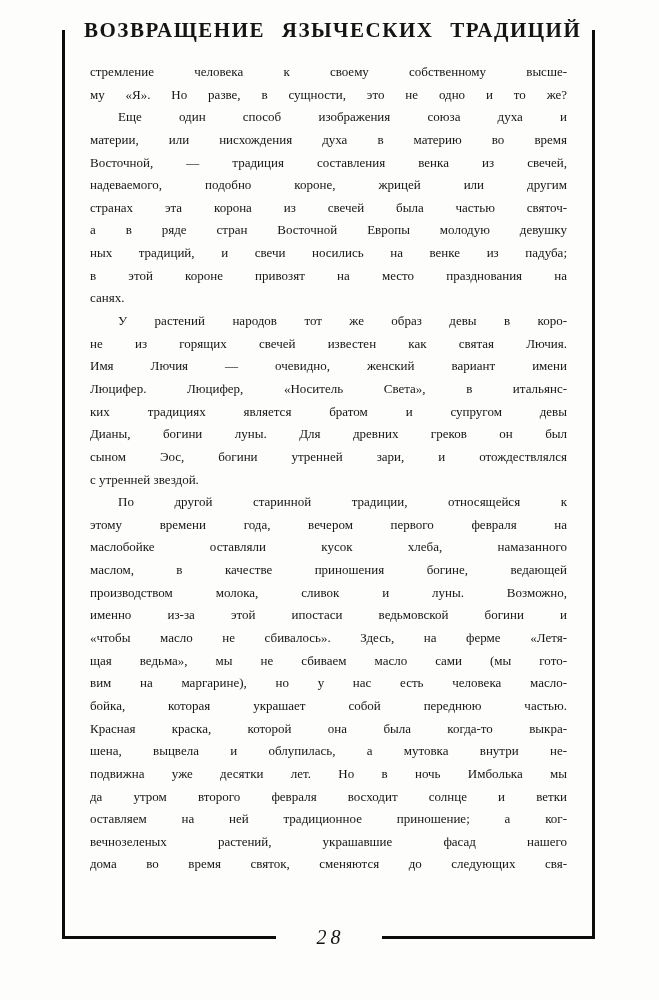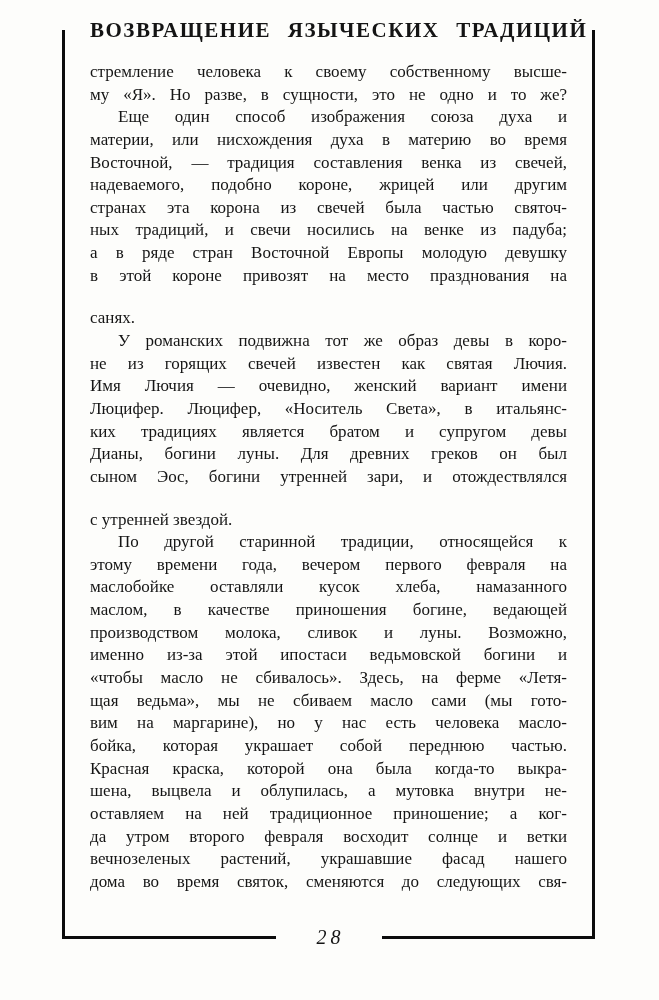--- a/index.html
+++ b/index.html
@@ -18,21 +18,21 @@
     border-left:3px solid #0c0c0c;
     border-right:3px solid #0c0c0c;
     box-sizing:border-box;
   }
   
   .header-row{
     position:absolute;
     left:-3px;right:-3px;top:-15px;
     height:30px;
     display:flex;align-items:center;
-    gap:28px;
+    gap:22px;
   }
   .h-rule{flex:1;height:3px;background:#0c0c0c;}
   .running-title{
     flex:0 0 auto;
     font-weight:bold;
     font-size:21px;
     letter-spacing:1.5px;
     word-spacing:10px;
     white-space:nowrap;
     color:#141414;
@@ -51,36 +51,35 @@
     font-style:italic;
     font-size:20px;
     letter-spacing:4px;
     margin:0 22px 0 26px;
     color:#141414;
   }
   
   .body-text{
     position:absolute;
     left:25px;right:25px;top:31px;
-    font-size:17px;
+    font-size:13px;
     line-height:22.65px;
   }
   .line{
     height:22.65px;
     white-space:nowrap; 
   }
   .line.justify{
     white-space:normal;
     text-align:justify;
     text-align-last:justify;
   }
   .line.left{
     white-space:normal;
     text-align:left;
-    margin-top:20px;
   }
   .line.indent{
     text-indent:28px;
   }
 </style>
 </head>
 <body>
 
 <div class="page-frame">
 
@@ -91,46 +90,47 @@
   </div>
 
   <div class="body-text" id="body-text">
       <div class="line justify">стремление человека к своему собственному высше-</div>
       <div class="line justify">му «Я». Но разве, в сущности, это не одно и то же?</div>
       <div class="line justify indent">Еще один способ изображения союза духа и</div>
       <div class="line justify">материи, или нисхождения духа в материю во время</div>
       <div class="line justify">Восточной, — традиция составления венка из свечей,</div>
       <div class="line justify">надеваемого, подобно короне, жрицей или другим</div>
       <div class="line justify">странах эта корона из свечей была частью святоч-</div>
+      <div class="line justify">а в ряде стран Восточной Европы молодую девушку</div>
       <div class="line justify">ных традиций, и свечи носились на венке из падуба;</div>
-      <div class="line justify">а в ряде стран Восточной Европы молодую девушку</div>
       <div class="line justify">в этой короне привозят на место празднования на</div>
       <div class="line left">санях.</div>
-      <div class="line justify indent">У романских подвижна тот же образ девы в коро-</div>
+      <div class="line justify indent">У растений народов тот же образ девы в коро-</div>
       <div class="line justify">не из горящих свечей известен как святая Лючия.</div>
       <div class="line justify">Имя Лючия — очевидно, женский вариант имени</div>
       <div class="line justify">Люцифер. Люцифер, «Носитель Света», в итальянс-</div>
       <div class="line justify">ких традициях является братом и супругом девы</div>
       <div class="line justify">Дианы, богини луны. Для древних греков он был</div>
       <div class="line justify">сыном Эос, богини утренней зари, и отождествлялся</div>
       <div class="line left">с утренней звездой.</div>
       <div class="line justify indent">По другой старинной традиции, относящейся к</div>
       <div class="line justify">этому времени года, вечером первого февраля на</div>
       <div class="line justify">маслобойке оставляли кусок хлеба, намазанного</div>
       <div class="line justify">маслом, в качестве приношения богине, ведающей</div>
       <div class="line justify">производством молока, сливок и луны. Возможно,</div>
       <div class="line justify">именно из-за этой ипостаси ведьмовской богини и</div>
       <div class="line justify">«чтобы масло не сбивалось». Здесь, на ферме «Летя-</div>
       <div class="line justify">щая ведьма», мы не сбиваем масло сами (мы гото-</div>
       <div class="line justify">вим на маргарине), но у нас есть человека масло-</div>
       <div class="line justify">бойка, которая украшает собой переднюю частью.</div>
       <div class="line justify">Красная краска, которой она была когда-то выкра-</div>
       <div class="line justify">шена, выцвела и облупилась, а мутовка внутри не-</div>
+      <div class="line justify">подвижна уже десятки лет. Но в ночь Имболька мы</div>
+      <div class="line justify">да утром второго февраля восходит солнце и ветки</div>
       <div class="line justify">оставляем на ней традиционное приношение; а ког-</div>
-      <div class="line justify">да утром второго февраля восходит солнце и ветки</div>
       <div class="line justify">вечнозеленых растений, украшавшие фасад нашего</div>
       <div class="line justify">дома во время святок, сменяются до следующих свя-</div>
     </div>
 
   <div class="footer-row">
     <div class="f-rule"></div>
     <div class="page-number">28</div>
     <div class="f-rule"></div>
   </div>
 

